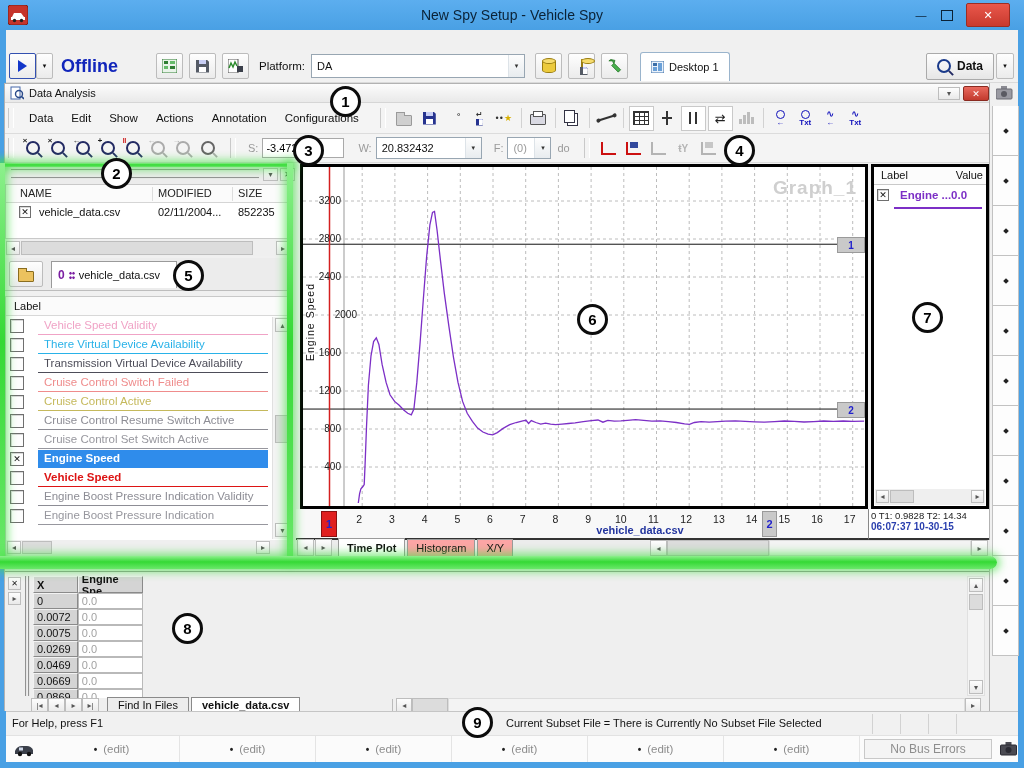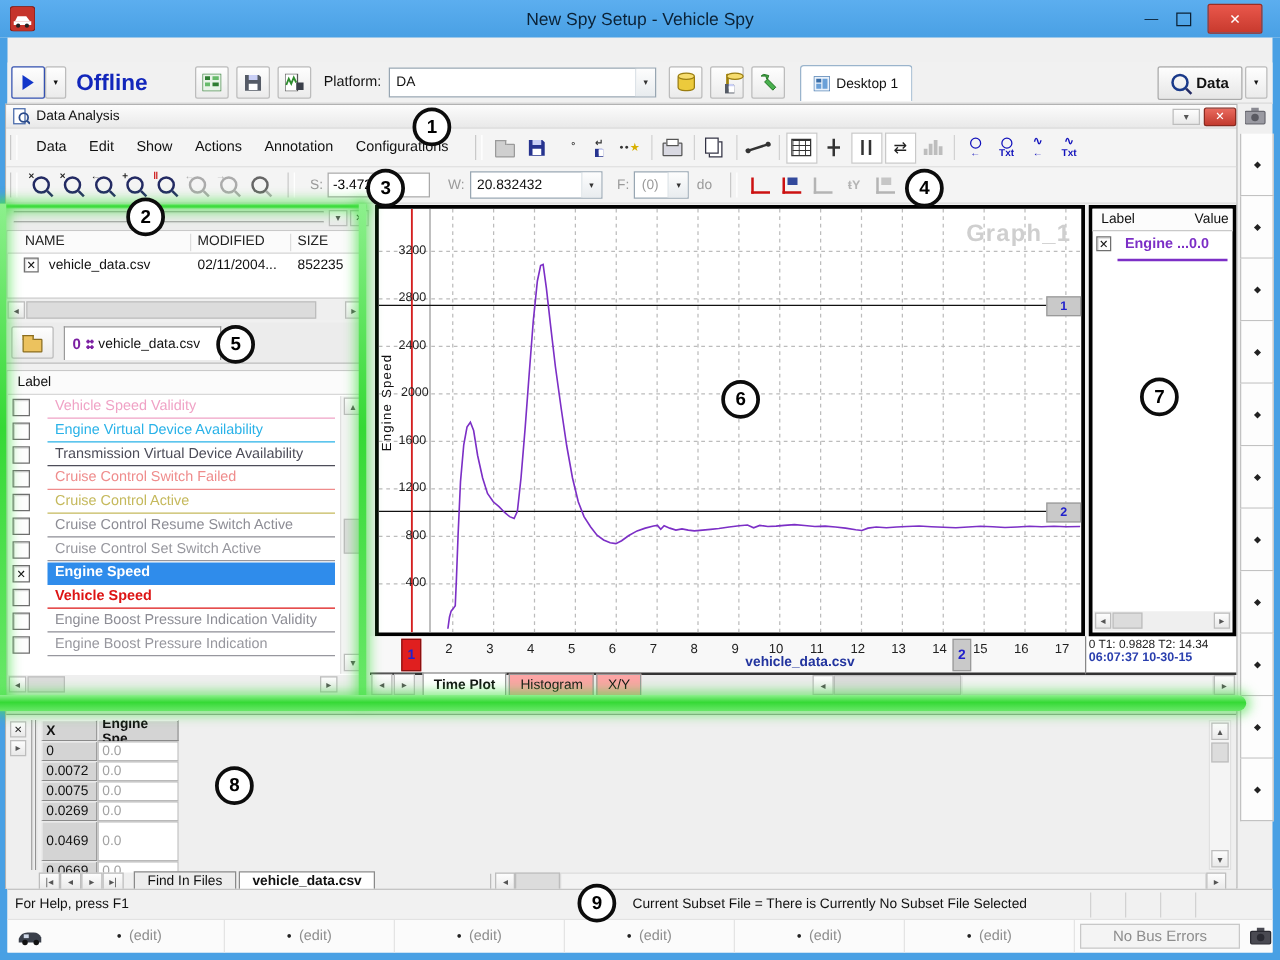--- a/index.html
+++ b/index.html
@@ -413,21 +413,21 @@
       <span style="position:absolute;left:8px;top:3px;font-size:11px;">Label</span>
     </div>
     <div class="abs" id="label-rows" style="left:0;top:20px;width:266px;height:226px;overflow:hidden;">
         <div class="lrow">
           <span class="cb"></span>
           <span class="ltext" style="color: rgb(240, 163, 198);">Vehicle Speed Validity</span>
           <div class="lline" style="background: rgb(240, 163, 198);"></div>
         </div>
         <div class="lrow">
           <span class="cb"></span>
-          <span class="ltext" style="color: rgb(41, 178, 232);">Engine Virtual Device Availability</span>
+          <span class="ltext" style="color: rgb(41, 178, 232);">There Virtual Device Availability</span>
           <div class="lline" style="background: rgb(41, 178, 232);"></div>
         </div>
         <div class="lrow">
           <span class="cb"></span>
           <span class="ltext" style="color: rgb(77, 77, 89);">Transmission Virtual Device Availability</span>
           <div class="lline" style="background: rgb(77, 77, 89);"></div>
         </div>
         <div class="lrow">
           <span class="cb"></span>
           <span class="ltext" style="color: rgb(239, 140, 140);">Cruise Control Switch Failed</span>
@@ -514,21 +514,21 @@
         <line x1="0" y1="242.05" x2="562" y2="242.05" stroke="#111" stroke-width="1"></line>
         <line x1="26.5" y1="0" x2="26.5" y2="339" stroke="#d42020" stroke-width="1.5"></line>
         <polyline points="55.3,336.0 56.6,326.6 57.9,321.9 59.9,319.5 61.2,317.6 62.1,297.1 63.5,260.1 65.4,218.3 68.0,188.8 70.6,174.6 73.3,170.8 75.9,177.4 79.1,197.4 83.1,215.4 87.0,227.8 91.6,234.4 96.2,238.3 100.7,243.0 104.7,246.3 108.3,247.8 110.9,242.1 113.8,215.4 117.1,175.6 120.3,132.8 123.6,90.0 126.9,57.8 129.5,45.4 131.5,44.5 134.1,63.5 137.4,92.9 141.3,126.2 145.9,159.4 150.4,189.8 155.0,215.4 159.6,234.4 164.2,246.3 169.4,254.4 174.6,261.1 179.9,265.0 185.1,267.2 189.7,267.9 194.3,265.6 200.1,261.4 206.7,257.7 213.2,255.5 219.8,253.8 223.0,253.3 225.6,256.5 228.3,253.6 232.8,255.5 237.7,257.1 242.6,256.1 247.6,257.1 252.5,257.7 259.0,257.1 265.5,256.5 272.1,255.8 280.3,254.6 288.4,253.6 295.0,253.0 299.9,255.2 304.8,253.3 311.3,254.2 317.9,253.9 324.4,253.3 332.6,252.7 340.7,253.4 348.9,254.2 357.1,253.9 365.3,254.6 373.4,255.5 381.6,256.8 386.5,257.4 391.4,255.5 398.0,254.6 406.1,255.2 414.3,254.6 422.5,254.2 432.3,253.8 442.1,254.4 451.9,254.8 461.7,255.2 471.5,254.6 481.4,254.0 491.2,254.4 501.0,255.0 510.8,254.6 520.6,254.0 530.4,254.4 540.2,254.0 550.0,254.4 561.1,254.2" fill="none" stroke="#7c2fc6" stroke-width="1.3"></polyline>
       </svg>
     <div class="abs" style="right:8px;top:10px;font-size:19px;font-weight:bold;color:#cfcfcf;letter-spacing:1px;">Graph_1</div>
     <div class="abs" style="left:1px;top:116px;writing-mode:vertical-rl;transform:rotate(180deg);font-size:10.5px;color:#111;letter-spacing:1px;">Engine Speed</div>
   <div class="ylab" style="left: 2px; top: 294px;">400</div>
       <div class="ylab" style="left: 2px; top: 256px;">800</div>
       <div class="ylab" style="left: 2px; top: 218px;">1200</div>
       <div class="ylab" style="left: 2px; top: 180px;">1600</div>
-      <div class="ylab" style="left: 4px; top: 142px;">2000</div>
+      <div class="ylab" style="left: 18px; top: 142px;">2000</div>
       <div class="ylab" style="left: 2px; top: 104px;">2400</div>
       <div class="ylab" style="left: 2px; top: 66px;">2800</div>
       <div class="ylab" style="left: 2px; top: 28px;">3200</div>
       <div class="ylab" style="left: 2px; top: -10px;">3600</div>
       <div class="mtab" style="right: 0px; top: 70.225px;">1</div>
       <div class="mtab" style="right: 0px; top: 235.05px;">2</div>
     </div>
 
   <div class="abs" style="left:296px;top:509px;width:572px;height:31px;background:#f8f8f8;border-bottom:2px solid #333;" id="xaxis">
     <div class="abs" style="left:25px;top:2px;width:16px;height:26px;background:#e01f1f;border:1px solid #8a1010;color:#2222cc;font-weight:bold;font-size:11px;display:flex;align-items:center;justify-content:center;">1</div>
@@ -648,21 +648,21 @@
           <div class="cellv" style="width: 62px;">0.0</div>
         </div>
         <div style="display: flex; height: 16px;">
           <div class="cellh" style="width: 40px; font-weight: normal;">0.0075</div>
           <div class="cellv" style="width: 62px;">0.0</div>
         </div>
         <div style="display: flex; height: 16px;">
           <div class="cellh" style="width: 40px; font-weight: normal;">0.0269</div>
           <div class="cellv" style="width: 62px;">0.0</div>
         </div>
-        <div style="display: flex; height: 32px;">
+        <div style="display: flex; height: 16px;">
           <div class="cellh" style="width: 40px; font-weight: normal;">0.0469</div>
           <div class="cellv" style="width: 62px;">0.0</div>
         </div>
         <div style="display: flex; height: 16px;">
           <div class="cellh" style="width: 40px; font-weight: normal;">0.0669</div>
           <div class="cellv" style="width: 62px;">0.0</div>
         </div>
         <div style="display: flex; height: 16px;">
           <div class="cellh" style="width: 40px; font-weight: normal;">0.0869</div>
           <div class="cellv" style="width: 62px;">0.0</div>

